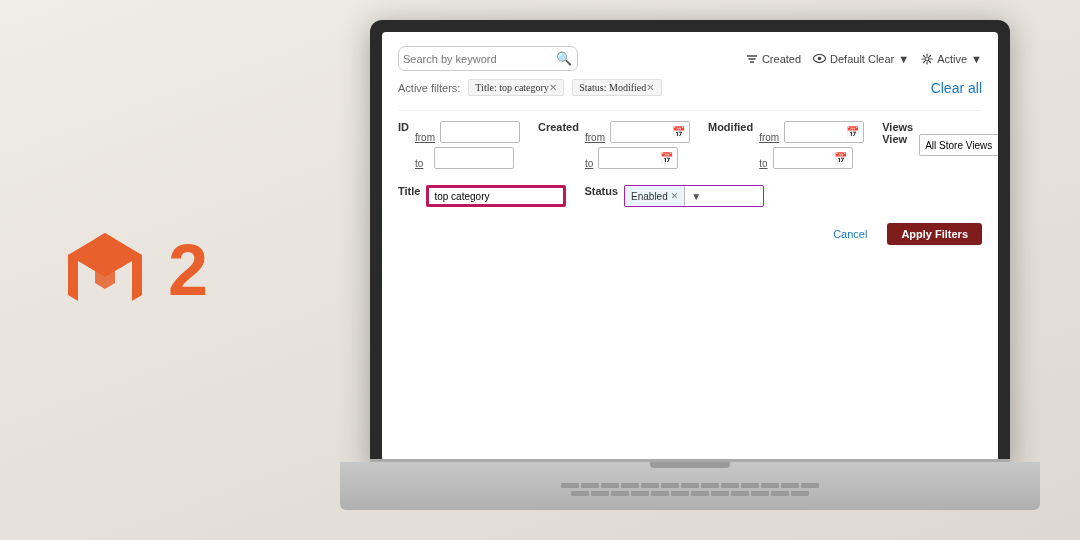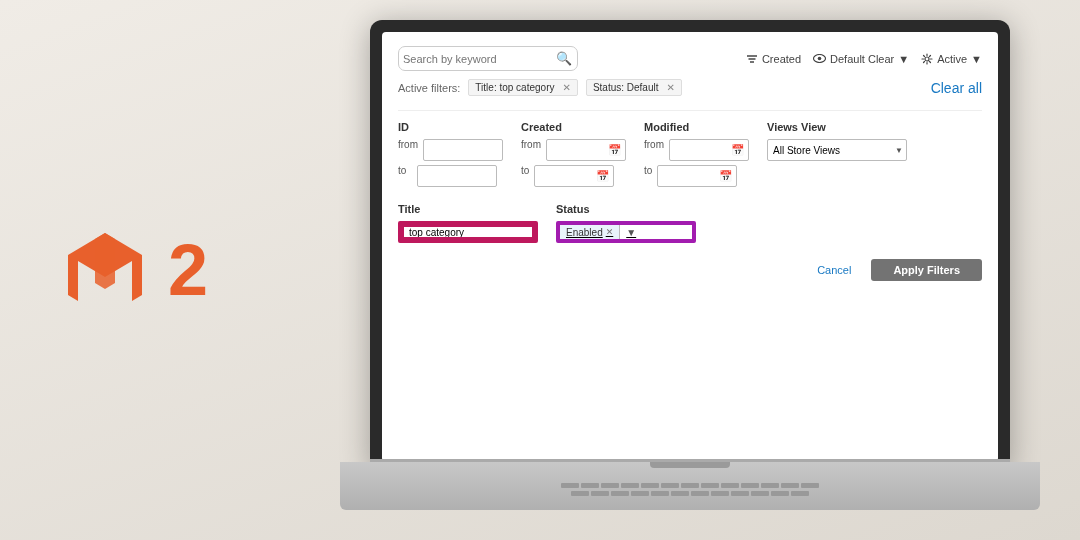--- a/index.html
+++ b/index.html
@@ -199,27 +199,28 @@
     }
 
     .active-filters-label {
       color: #666;
       font-weight: 500;
     }
 
     .filter-chip {
       display: flex;
       align-items: center;
-      gap: 8px;
+      gap: 0;
       background: #f5f5f5;
       border: 1px solid #ddd;
       border-radius: 2px;
       padding: 2px 6px;
       font-size: 10px;
       color: #333;
+      font-family: Liberation Serif, serif;
     }
 
     .filter-chip .remove {
       color: #888;
       cursor: pointer;
       font-size: 10px;
     }
 
     .clear-all {
       margin-left: auto;
@@ -231,42 +232,43 @@
     }
 
     .filter-row {
       display: flex;
       gap: 18px;
       margin-bottom: 16px;
     }
 
     .filter-group {
       display: flex;
-      flex-direction: column;
+      flex-direction: row;
       gap: 6px;
     }
 
     .filter-group label {
       font-size: 11px;
       font-weight: 600;
       color: #333;
     }
 
     .range-inputs {
       display: flex;
       flex-direction: column;
       gap: 4px;
     }
 
     .range-row {
       display: flex;
-      align-items: flex-start;
+      align-items: flex-end;
       gap: 5px;
       font-size: 10px;
       color: #555;
+      text-decoration: underline;
     }
 
     .range-row input[type="text"] {
       border: 1px solid #bbb;
       border-radius: 2px;
       padding: 3px 5px;
       font-size: 10px;
       width: 80px;
       height: 22px;
     }
@@ -313,36 +315,35 @@
 
     .store-view-dropdown .chevron {
       position: absolute;
       right: 4px;
       font-size: 8px;
       color: #555;
       pointer-events: none;
     }
 
     .text-input-full {
-      border: 6px solid #be185d;
+      border: 3px solid #be185d;
       border-radius: 2px;
       padding: 3px 5px;
       font-size: 10px;
       width: 140px;
       height: 22px;
     }
 
     .status-select-wrap {
       display: flex;
       align-items: center;
-      border: 4px solid #a21caf;
+      border: 1px solid #a21caf;
       border-radius: 2px;
       height: 22px;
       width: 140px;
-      text-decoration: underline;
     }
 
     .status-tag {
       display: flex;
       align-items: center;
       gap: 3px;
       background: #e9f4fb;
       border-right: 1px solid #bbb;
       padding: 0 6px;
       height: 100%;
@@ -379,28 +380,28 @@
     .btn-cancel {
       background: none;
       border: none;
       color: #1979c3;
       font-size: 11px;
       cursor: pointer;
       padding: 5px 10px;
     }
 
     .btn-apply {
-      background: #737373;
+      background: #7f1d1d;
       color: #fff;
       border: none;
       border-radius: 3px;
       font-size: 11px;
       font-weight: 600;
       cursor: pointer;
-      padding: 5px 22px;
+      padding: 5px 14px;
     }
 
     .divider-line {
       border: none;
       border-top: 1px solid #eee;
       margin: 10px 0;
     }
   </style>
 </head>
 <body>
@@ -461,21 +462,21 @@
 
         <div class="active-filters-row">
           <span class="active-filters-label">Active filters:</span>
 
           <div class="filter-chip">
             <span>Title: top category</span>
             <span class="remove">✕</span>
           </div>
 
           <div class="filter-chip">
-            <span>Status: Default</span>
+            <span>Status: Modified</span>
             <span class="remove">✕</span>
           </div>
 
           <button class="clear-all">Clear all</button>
         </div>
 
         <hr class="divider-line">
 
         <div class="filter-row">
 

